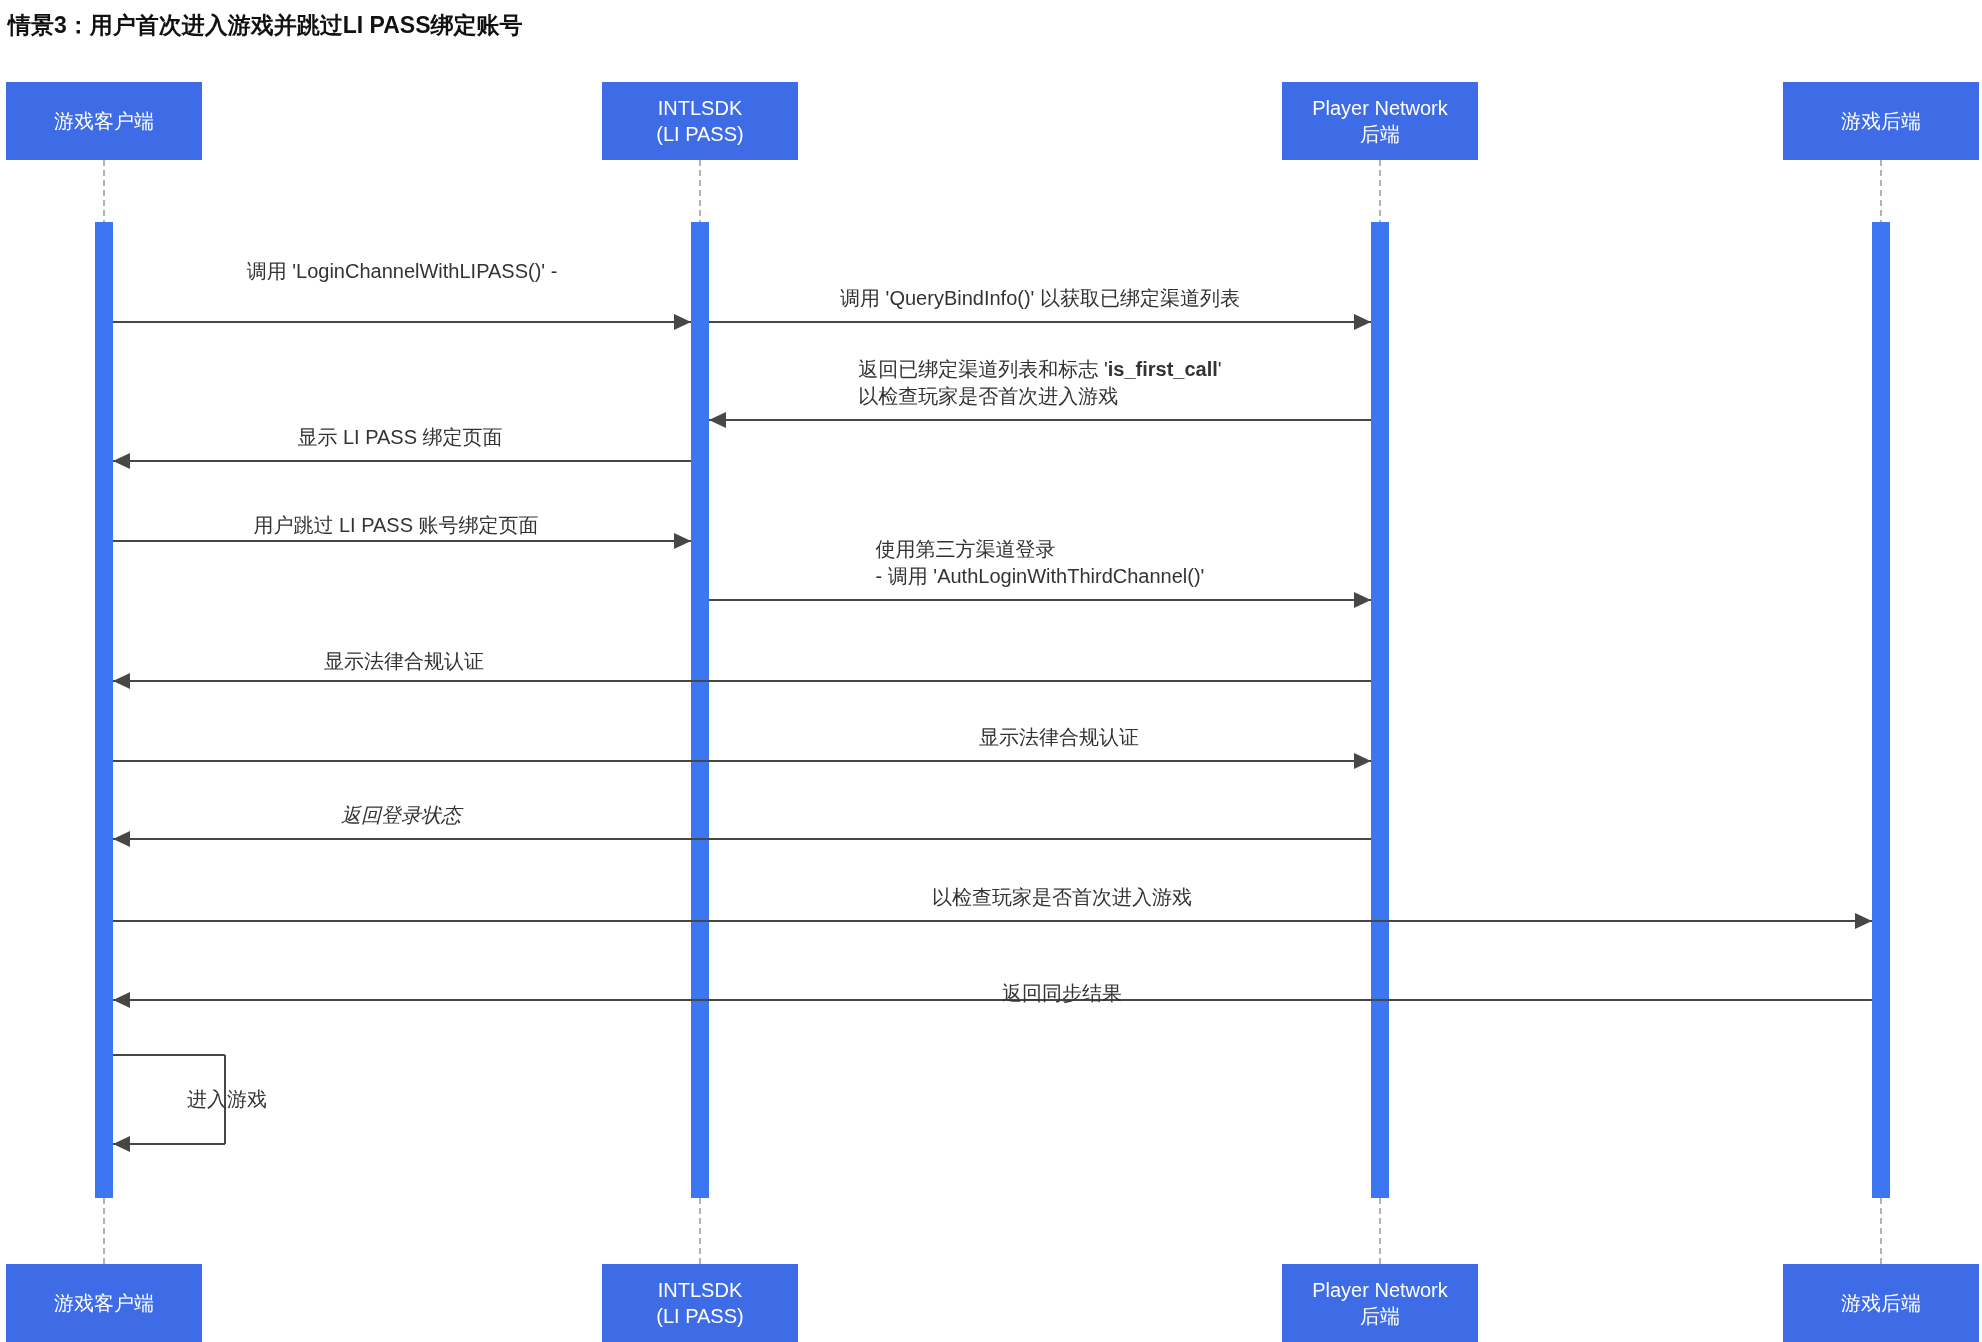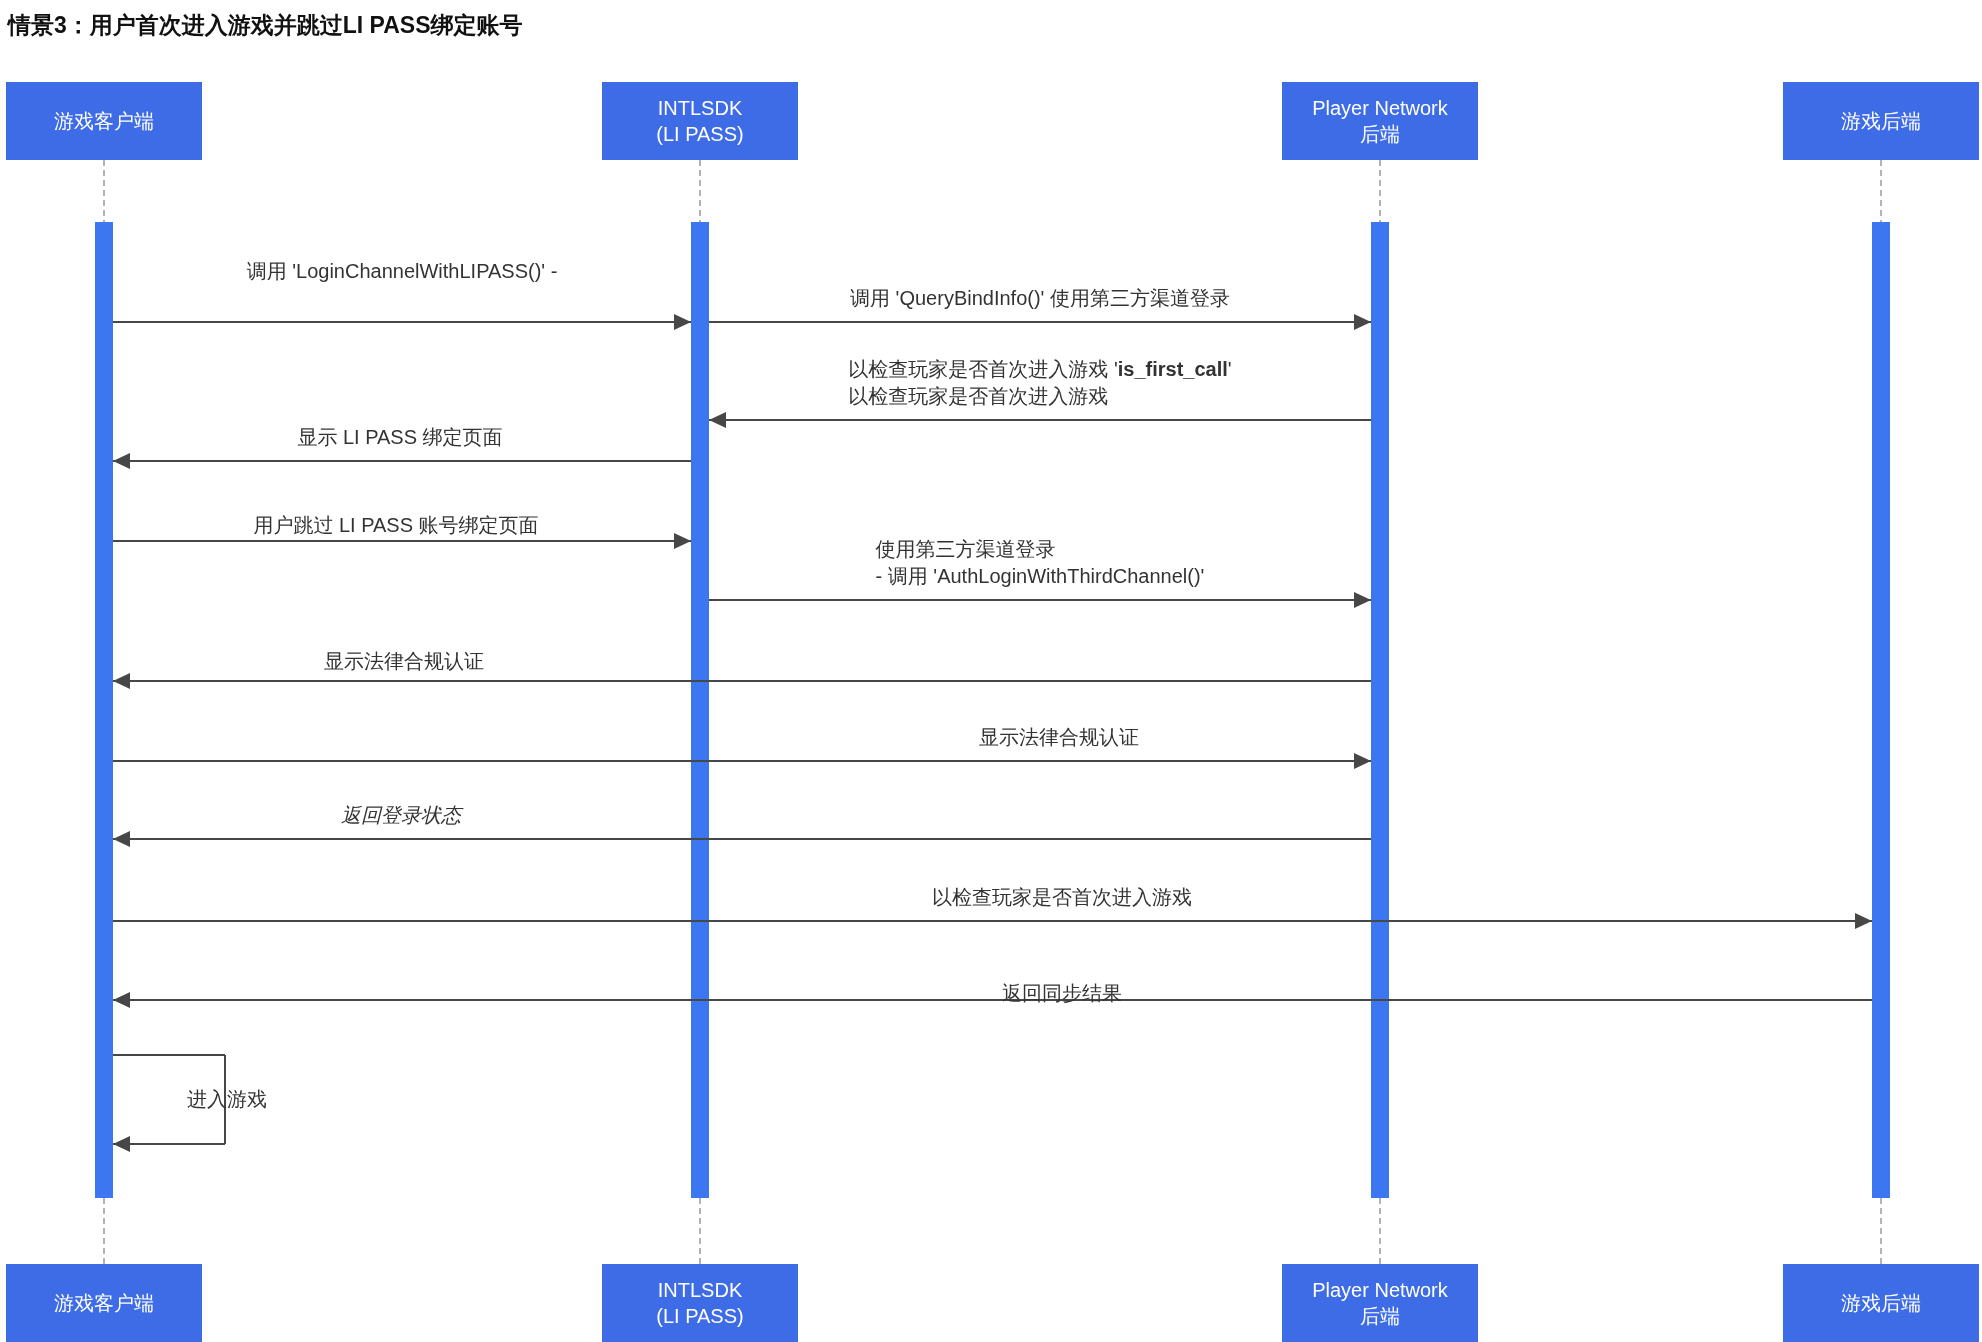--- a/index.html
+++ b/index.html
@@ -79,26 +79,26 @@
     <div class="lifeline" style="left: 1880px; top: 160px; height: 1104px;"></div>
     <div class="activation" style="left: 1872px; top: 222px; width: 18px; height: 976px;"></div>
     <div class="msg-line" style="left: 113px; top: 321px; width: 578px;"></div>
     <div class="arrow-right" style="left: 674px; top: 314px;"></div>
     <div class="msg-label" style="left: 402px; top: 258px;">
       <div class="label-line">调用 'LoginChannelWithLIPASS()' -</div>
     </div>
     <div class="msg-line" style="left: 709px; top: 321px; width: 662px;"></div>
     <div class="arrow-right" style="left: 1354px; top: 314px;"></div>
     <div class="msg-label" style="left: 1040px; top: 285px;">
-      <div class="label-line">调用 'QueryBindInfo()' 使用第三方渠道登录</div>
+      <div class="label-line">调用 'QueryBindInfo()' 以获取已绑定渠道列表</div>
     </div>
     <div class="msg-line" style="left: 709px; top: 419px; width: 662px;"></div>
     <div class="arrow-left" style="left: 709px; top: 412px;"></div>
     <div class="msg-label" style="left: 1040px; top: 356px;">
-      <div class="label-line"><span>以检查玩家是否首次进入游戏 '</span><span style="font-weight: bold;">is_first_call</span><span>'</span></div>
+      <div class="label-line"><span>返回已绑定渠道列表和标志 '</span><span style="font-weight: bold;">is_first_call</span><span>'</span></div>
       <div class="label-line">以检查玩家是否首次进入游戏</div>
     </div>
     <div class="msg-line" style="left: 113px; top: 460px; width: 578px;"></div>
     <div class="arrow-left" style="left: 113px; top: 453px;"></div>
     <div class="msg-label" style="left: 400px; top: 424px;">
       <div class="label-line">显示 LI PASS 绑定页面</div>
     </div>
     <div class="msg-line" style="left: 113px; top: 540px; width: 578px;"></div>
     <div class="arrow-right" style="left: 674px; top: 533px;"></div>
     <div class="msg-label" style="left: 396px; top: 504px; margin-top: 8px;">

